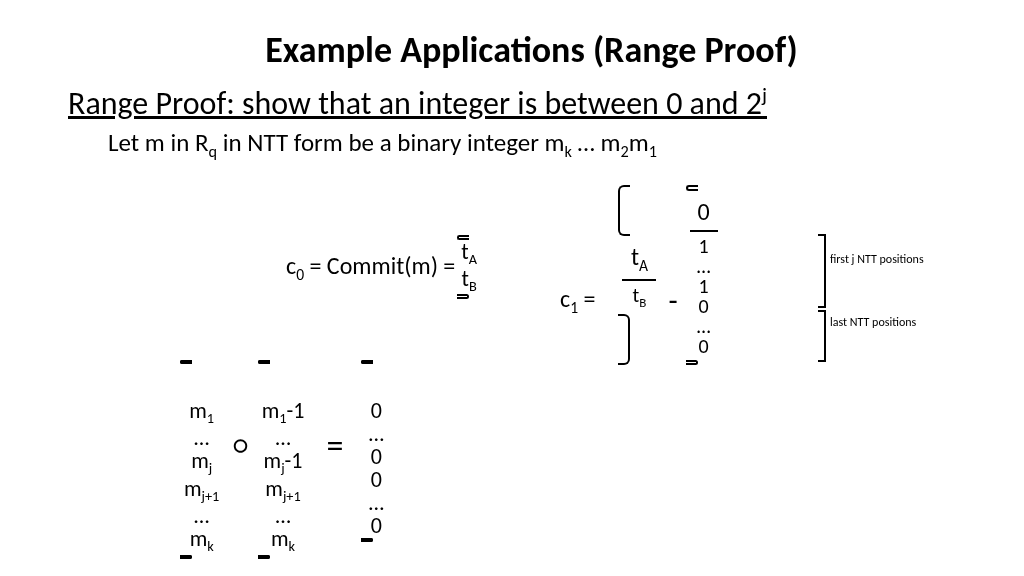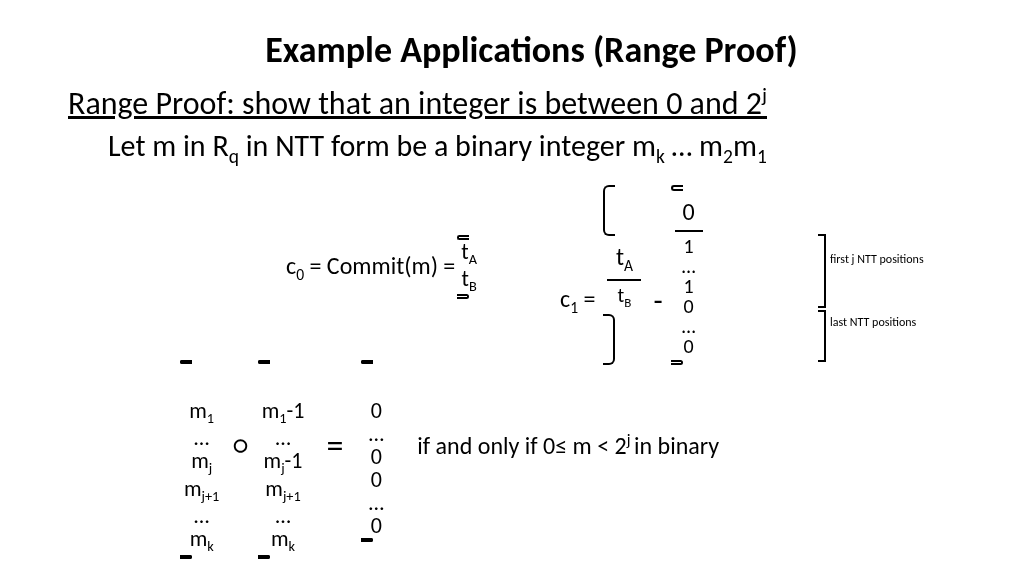--- a/index.html
+++ b/index.html
@@ -19,21 +19,21 @@
     font-weight: bold;
     margin-top: 28px;
     padding-left: 39px;
   }
   .section-heading {
     font-size: 32px;
     text-decoration: underline;
     margin: 10px 0 4px 68px;
   }
   .let-line {
-    font-size: 30px;
+    font-size: 25px;
     margin: 2px 12px 0 108px;
   }
   .sub { font-size: 0.65em; vertical-align: sub; }
   .sup { font-size: 0.65em; vertical-align: super; }
 
   
   .commit-row {
     position: absolute;
     left: 286px;
     top: 235px;
@@ -45,21 +45,21 @@
   .commit-row .mat { margin: 0 2px; }
 
   .c1-row {
     position: absolute;
     left: 560px;
     top: 185px;
     display: flex;
     align-items: center;
     font-size: 24px;
   }
-  .c1-row .lbl { align-self: center; margin-right: 8px; margin-top: 50px;}
+  .c1-row .lbl { align-self: center; margin-right: 23px; margin-top: 50px;}
   .c1-row .minus { align-self: center; font-size: 30px; margin: 50px 8px 0 8px; }
 
   .annot {
     position: absolute;
     font-size: 12px;
   }
   .first-annot { left: 830px; top: 252px; }
   .last-annot  { left: 830px; top: 315px; }
   .brace-small {
     position: absolute;
@@ -241,16 +241,13 @@
       <div class="cell">0</div>
       <div class="cell">…</div>
       <div class="cell">0</div>
       <div class="cell">0</div>
       <div class="cell">…</div>
       <div class="cell">0</div>
     </div>
     <div class="br br-r"></div>
   </div>
 
-  <span class="iff-text">
-    <span>if and only if 0≤ m &lt; 2</span><span class="sup">j </span><span>in binary</span>
-  </span>
 </div>
 
 </body></html>

